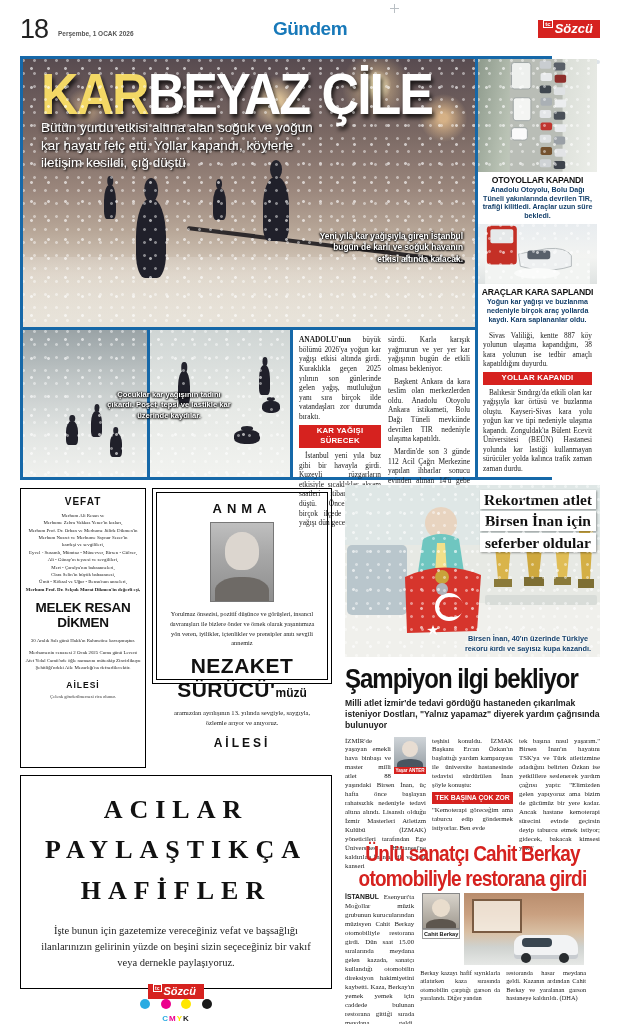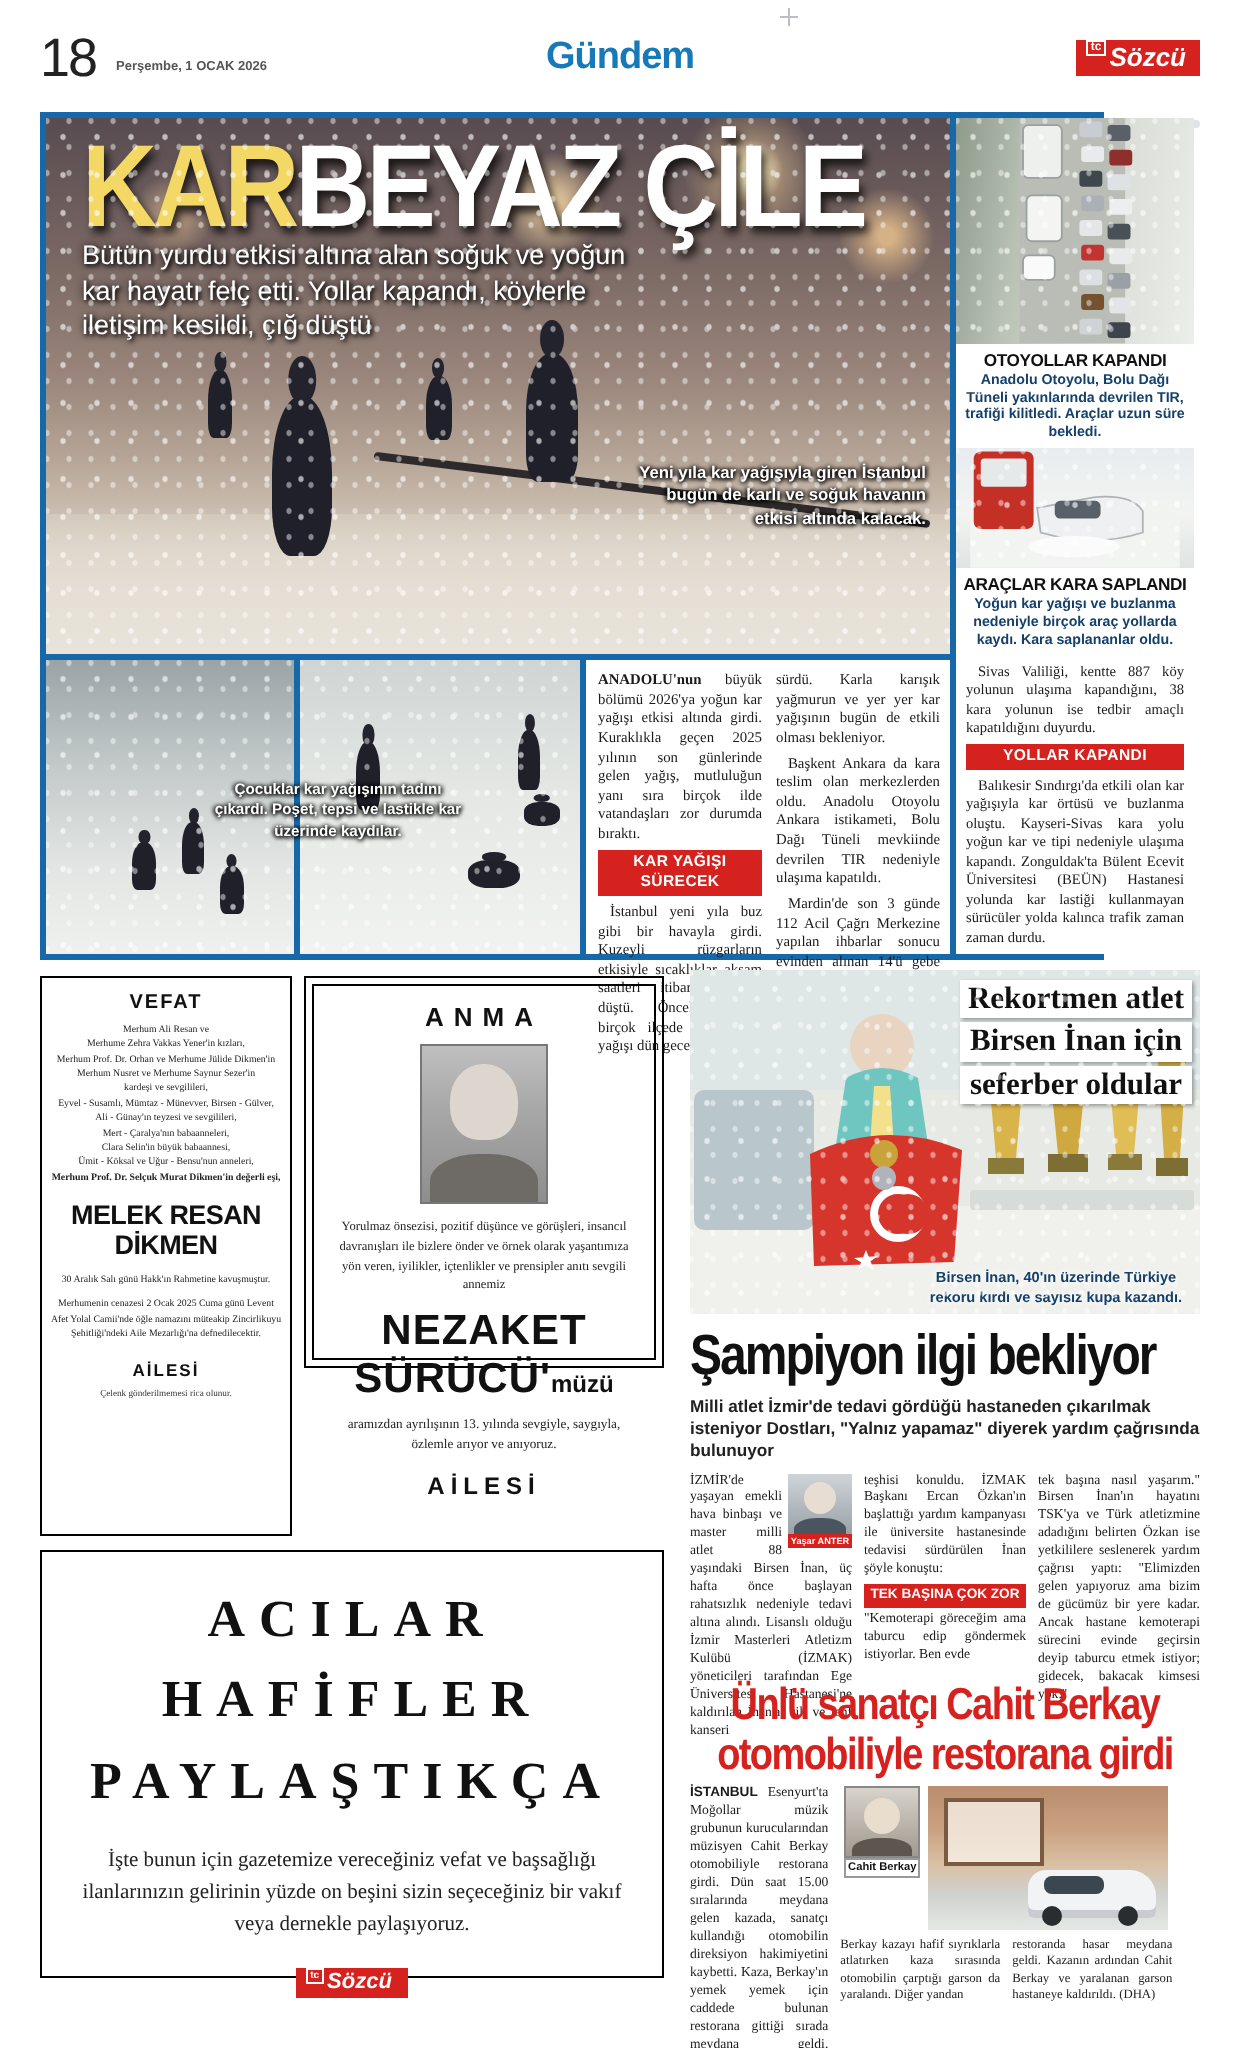--- a/index.html
+++ b/index.html
@@ -350,27 +350,38 @@
       </div>
       <div class="ccol">
         <p style="text-indent:0;">tek başına nasıl yaşarım." Birsen İnan'ın hayatını TSK'ya ve Türk atletizmine adadığını belirten Özkan ise yetkililere seslenerek yardım çağrısı yaptı: "Elimizden gelen yapıyoruz ama bizim de gücümüz bir yere kadar. Ancak hastane kemoterapi sürecini evinde geçirsin deyip taburcu etmek istiyor; gidecek, bakacak kimsesi yok."</p>
       </div>
     </div>
   </div>
 
   <div class="acilar">
     <div class="acilar-title">
       <div>ACILAR</div>
+      <div>PAYLAŞTIKÇA</div>
       <div>HAFİFLER</div>
-      <div>PAYLAŞTIKÇA</div>
     </div>
     <div class="acilar-body">İşte bunun için gazetemize vereceğiniz vefat ve başsağlığı ilanlarınızın gelirinin yüzde on beşini sizin seçeceğiniz bir vakıf veya dernekle paylaşıyoruz.</div>
     <div class="acilar-brand"><span class="tc">tc</span><span>Sözcü</span></div>
   </div>
 
+  <div class="cmyk">
+    <div class="dots">
+      <span style="background:#29abe2;"></span>
+      <span style="background:#ec008c;"></span>
+      <span style="background:#ffe600;"></span>
+      <span style="background:#1a1a1a;"></span>
+    </div>
+    <div class="label">
+      <span style="color:#29abe2;">C</span><span style="color:#ec008c;">M</span><span style="color:#ffe600;">Y</span><span style="color:#1a1a1a;">K</span>
+    </div>
+  </div>
 
   <div class="berkay">
     <div class="berkay-hl">
       <div>Ünlü sanatçı Cahit Berkay</div>
       <div>otomobiliyle restorana girdi</div>
     </div>
     <div class="berkay-body">
       <div class="berkay-col1">
         <span class="dl">İSTANBUL</span><span> Esenyurt'ta Moğollar müzik grubunun kurucularından müzisyen Cahit Berkay otomobiliyle restorana girdi. Dün saat 15.00 sıralarında meydana gelen kazada, sanatçı kullandığı otomobilin direksiyon hakimiyetini kaybetti. Kaza, Berkay'ın yemek yemek için caddede bulunan restorana gittiği sırada meydana geldi. Berkay'ın kullandığı otomobil restorana girerek durabildi.</span>
       </div>

